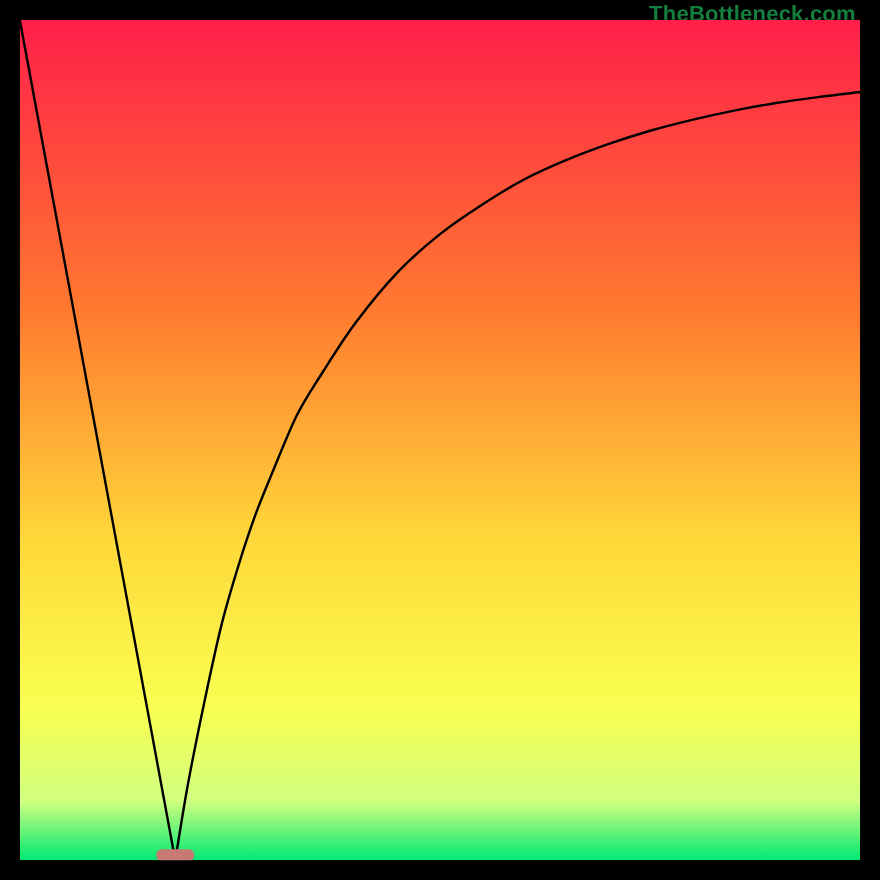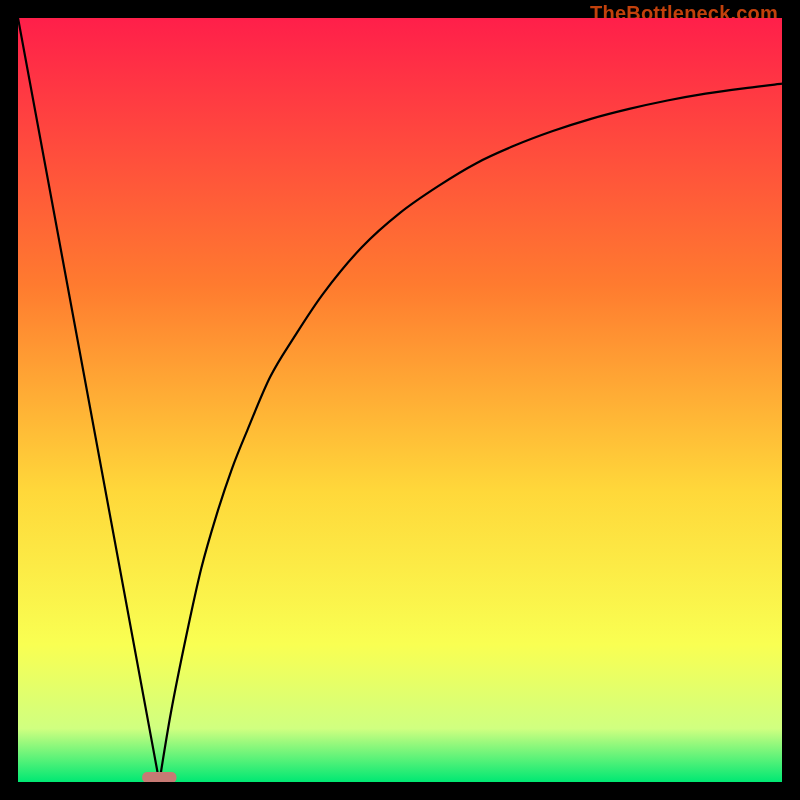--- a/index.html
+++ b/index.html
@@ -18,21 +18,21 @@
     width: 764px;
     height: 764px;
     background: #000;
   }
   .watermark {
     position: absolute;
     top: 2px;
     right: 22px;
     font-size: 20px;
     font-weight: 600;
-    color: #c2410c;
+    color: #15803d;
     letter-spacing: 0.2px;
     margin-left: 27px;
   }
   svg { display: block; }
 </style>
 </head>
 <body>
 
 <div class="watermark">TheBottleneck.com</div>
 

